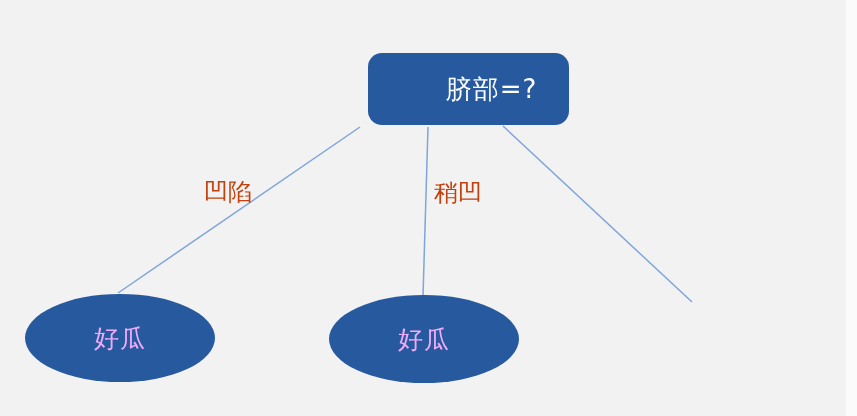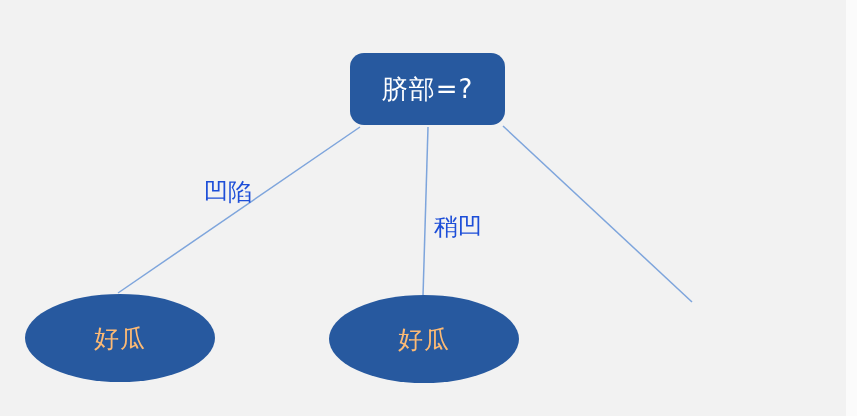--- a/index.html
+++ b/index.html
@@ -30,49 +30,50 @@
     width: 857px;
     height: 416px;
     pointer-events: none;
   }
   .edges-svg line {
     stroke: #7EA5DC;
     stroke-width: 1.5;
   }
   .node-root {
     position: absolute;
-    left: 350px;
+    left: 368px;
     top: 53px;
     width: 155px;
     height: 72px;
     background: #27599F;
     border-radius: 14px;
     color: #FFFFFF;
     font-size: 26px;
     display: flex;
     align-items: center;
     justify-content: center;
     letter-spacing: 1px;
+    padding-left: 46px;
   }
   .edge-label {
     position: absolute;
     font-size: 24px;
-    color: #1d4ed8;
+    color: #c2410c;
     white-space: nowrap;
   }
   .edge-label-1 { left: 204px; top: 176px; }
-  .edge-label-2 { left: 434px; top: 177px; margin-top: 34px; }
+  .edge-label-2 { left: 434px; top: 177px; }
   .edge-label-3 { left: 609px; top: 176px; }
   .node-leaf {
     position: absolute;
     width: 190px;
     height: 88px;
     background: #27599F;
     border-radius: 50%;
-    color: #fdba74;
+    color: #f0abfc;
     font-size: 25px;
     display: flex;
     align-items: center;
     justify-content: center;
     letter-spacing: 1px;
   }
   .leaf-1 { left: 25px;  top: 294px; }
   .leaf-2 { left: 329px; top: 295px; }
   .leaf-3 { left: 642px; top: 294px; }
 </style>

